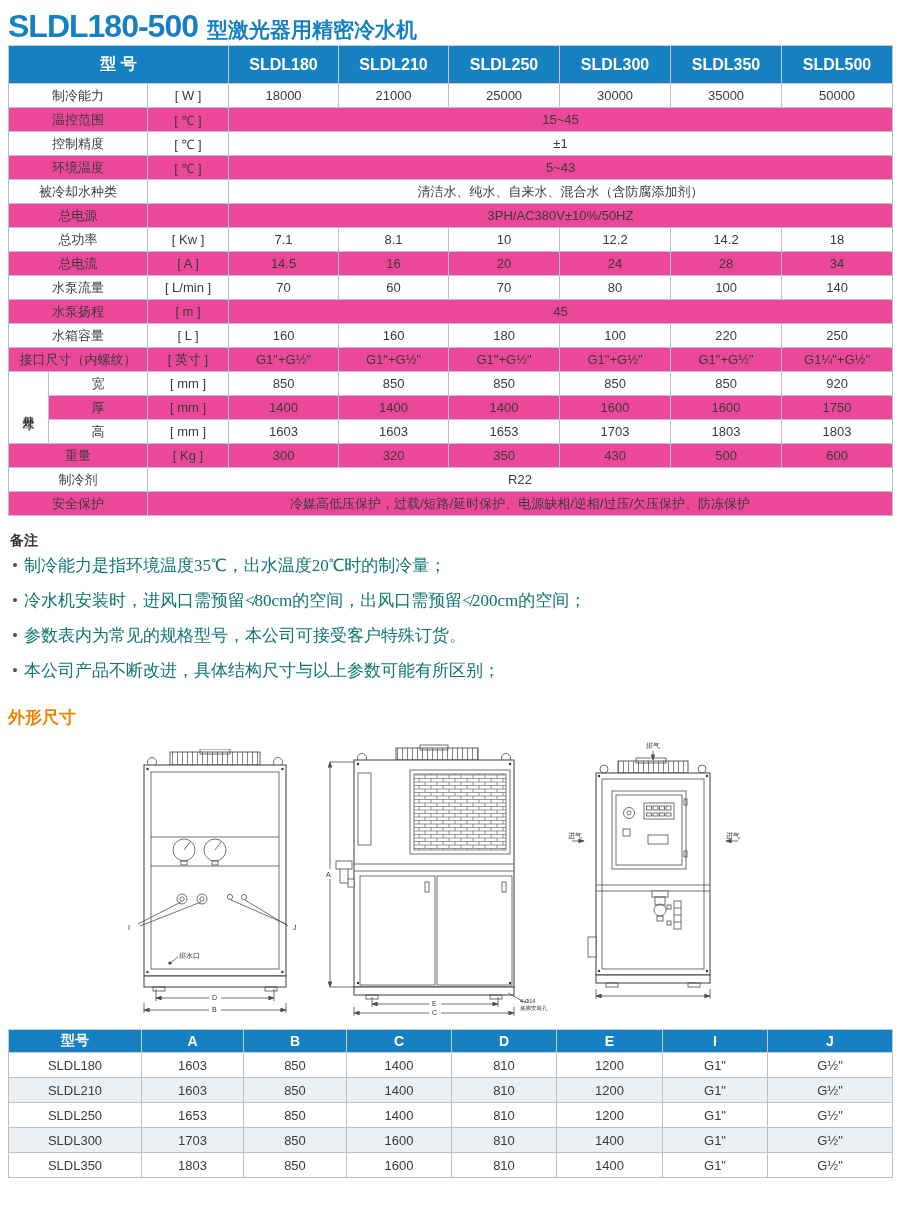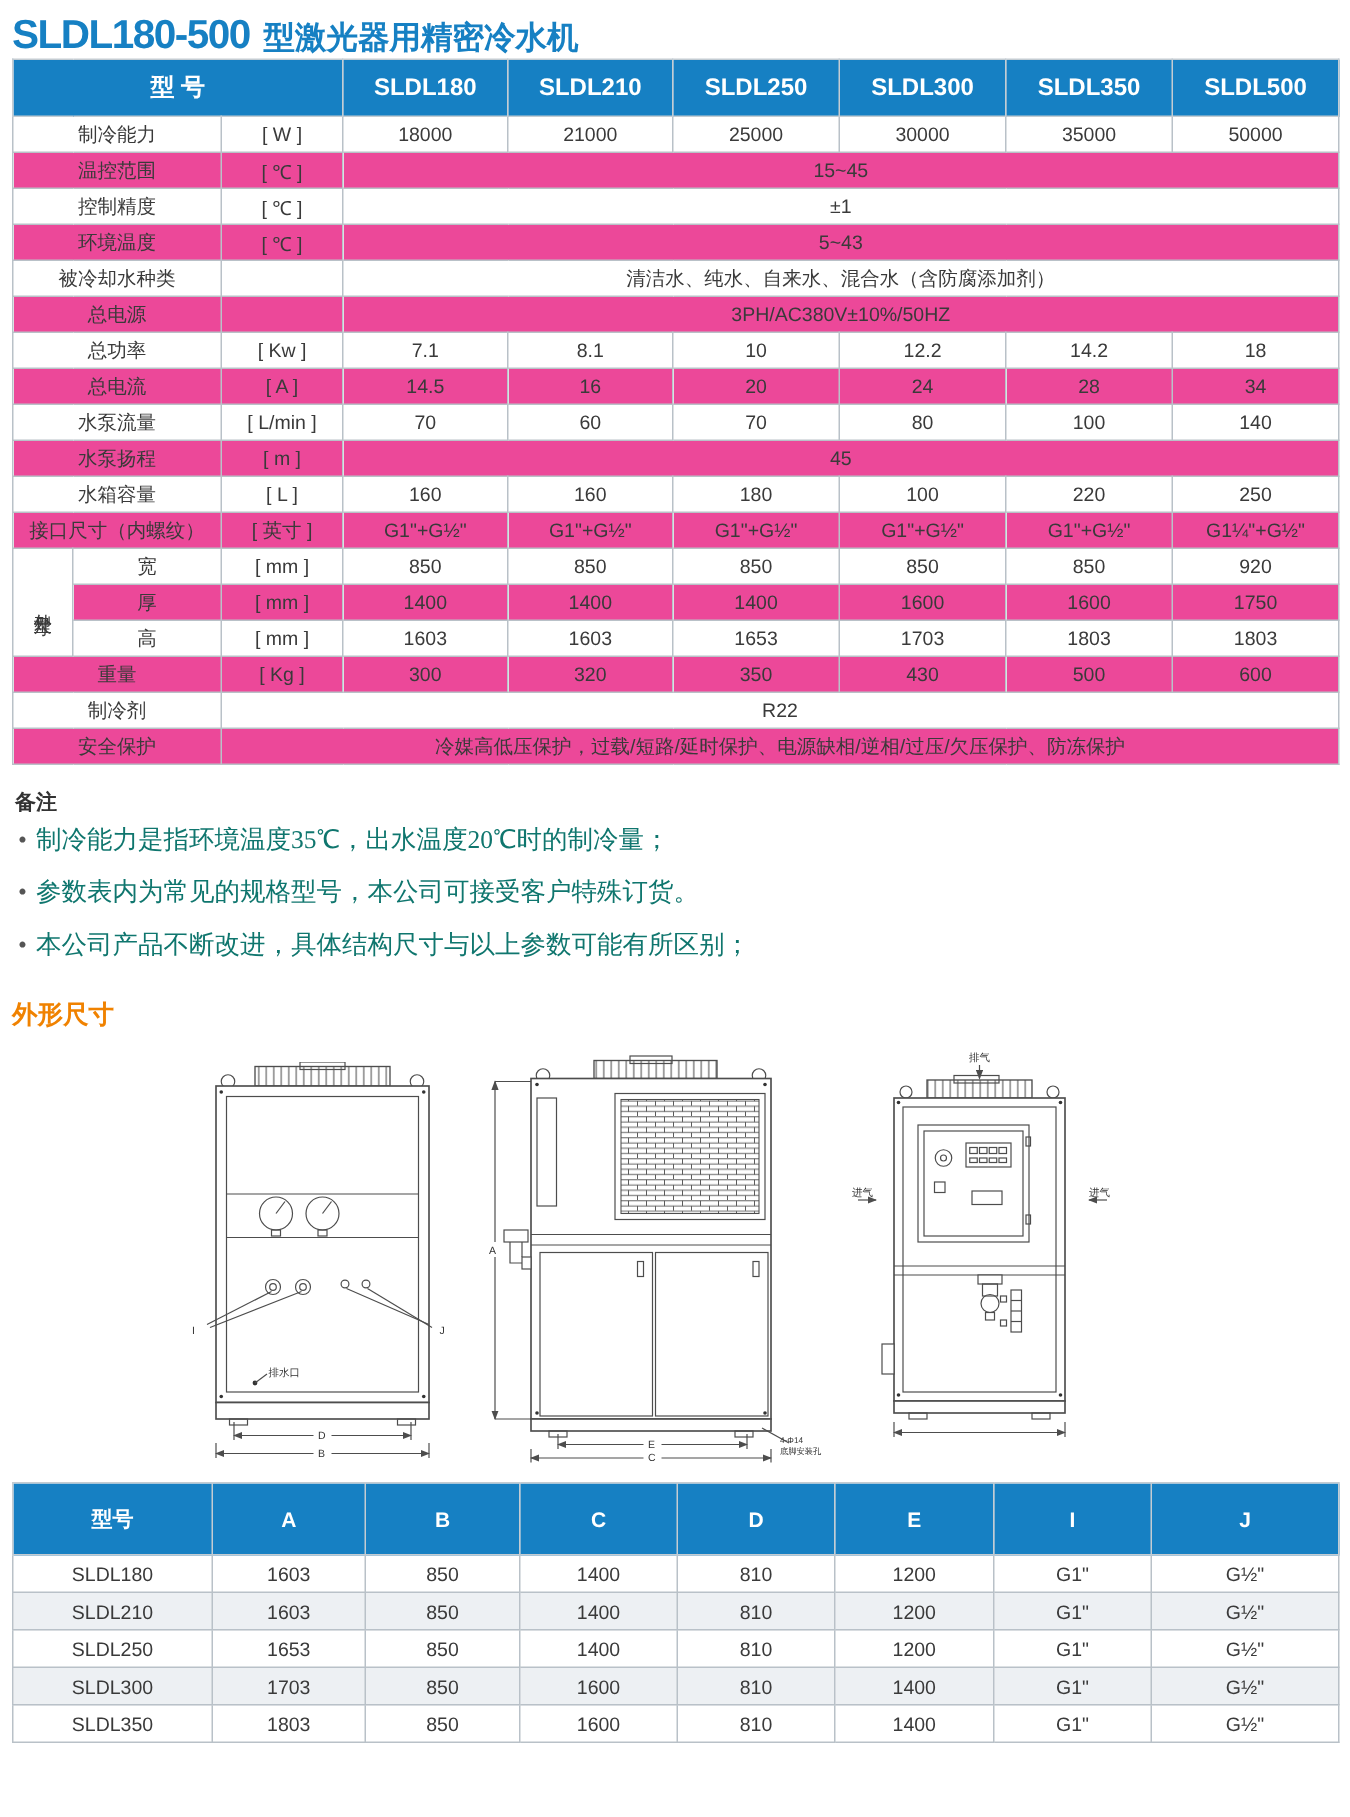--- a/index.html
+++ b/index.html
@@ -5,21 +5,21 @@
   * { box-sizing: border-box; }
   html, body { margin: 0; padding: 0; background: #fff; }
   body {
     width: 900px; height: 1211px; position: relative;
     font-family: "Liberation Sans", sans-serif; color: #333;
   }
   .page { padding: 6px 8px 0 8px; }
 
   
   .title-line { white-space: nowrap; margin-top: 2px; }
-  .title-model { color: #1680c3; font-size: 27px; font-weight: bold; letter-spacing: -1px; }
+  .title-model { color: #1680c3; font-size: 32px; font-weight: bold; letter-spacing: -1px; }
   .title-suffix { color: #1680c3; font-size: 21px; font-weight: bold; margin-left: 9px; text-align: center; }
 
   .sec-head { color: #f08200; font-size: 17px; font-weight: bold; margin: 15px 0 9px 0; }
 
   
   table.grid { border-collapse: collapse; table-layout: fixed; width: 884px; border: 1px solid #f9a8d4; }
   table.grid td { border: 1px solid #b9c1c8; text-align: center; padding: 0 2px;
                   font-size: 13px; color: #3a3a3a; height: 24px; overflow: hidden; }
   table.grid th { background: #1680c3; color: #fff; border: 1px solid #c4ccd2;
                   font-size: 16px; font-weight: bold; height: 38px; }
@@ -43,21 +43,21 @@
   svg .fillw { fill: #fff; }
   svg .dot { fill: #333; stroke: none; }
   svg text { fill: #333; font-family: "Liberation Sans", sans-serif; }
   svg .dim { font-size: 7px; }
   svg .zh  { font-size: 7px; }
   svg .tiny { font-size: 5.5px; }
 
   
   table.dims { border-collapse: collapse; table-layout: fixed; width: 884px; border: 1px solid #8b949b; margin-top: 12px; }
   table.dims th { background: #1680c3; color: #fff; border: 1px solid #c4ccd2;
-                  font-size: 14px; font-weight: bold; height: 48px; }
+                  font-size: 14px; font-weight: bold; height: 23px; }
   table.dims td { border: 1px solid #b9c1c8; text-align: center; font-size: 13px;
                   color: #3a3a3a; height: 25px; }
   table.dims tr.alt td { background: #edf0f3; }
 </style>
 </head>
 <body>
 
 <div class="page">
 
   <div class="title-line">
@@ -227,20 +227,21 @@
     <tr class="alt">
       <td class="lbl" colspan="2">安全保护</td>
       <td colspan="7">冷媒高低压保护，过载/短路/延时保护、电源缺相/逆相/过压/欠压保护、防冻保护</td>
     </tr>
   </tbody>
     </table>
 
   <div class="notes-head">备注</div>
   <ul class="notes">
     <li>制冷能力是指环境温度35℃，出水温度20℃时的制冷量；</li>
+    <li>冷水机安装时，进风口需预留≮80cm的空间，出风口需预留≮200cm的空间；</li>
     <li>参数表内为常见的规格型号，本公司可接受客户特殊订货。</li>
     <li>本公司产品不断改进，具体结构尺寸与以上参数可能有所区别；</li>
   </ul>
 
   <div class="sec-head" style="margin-top:24px">外形尺寸</div>
 
   <div class="drawings">
 
     <svg style="left:112px; top:10px" width="195" height="266" viewBox="0 0 195 266">
       <defs>

